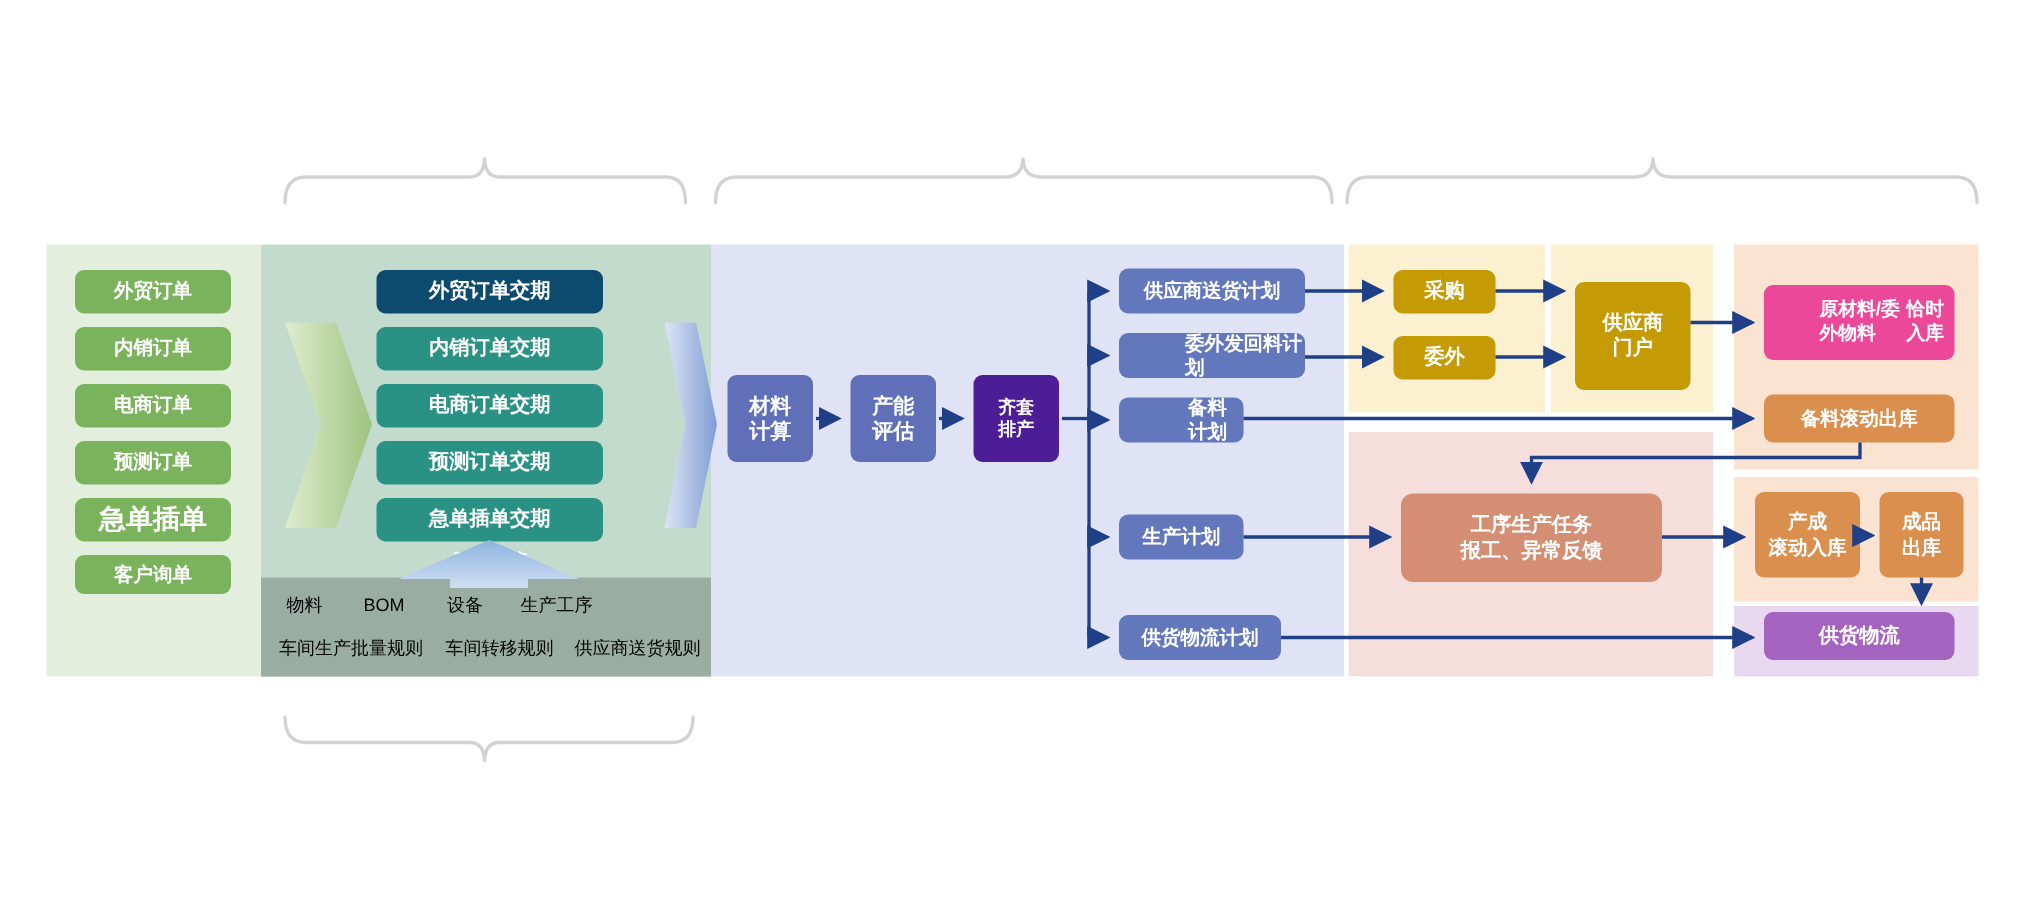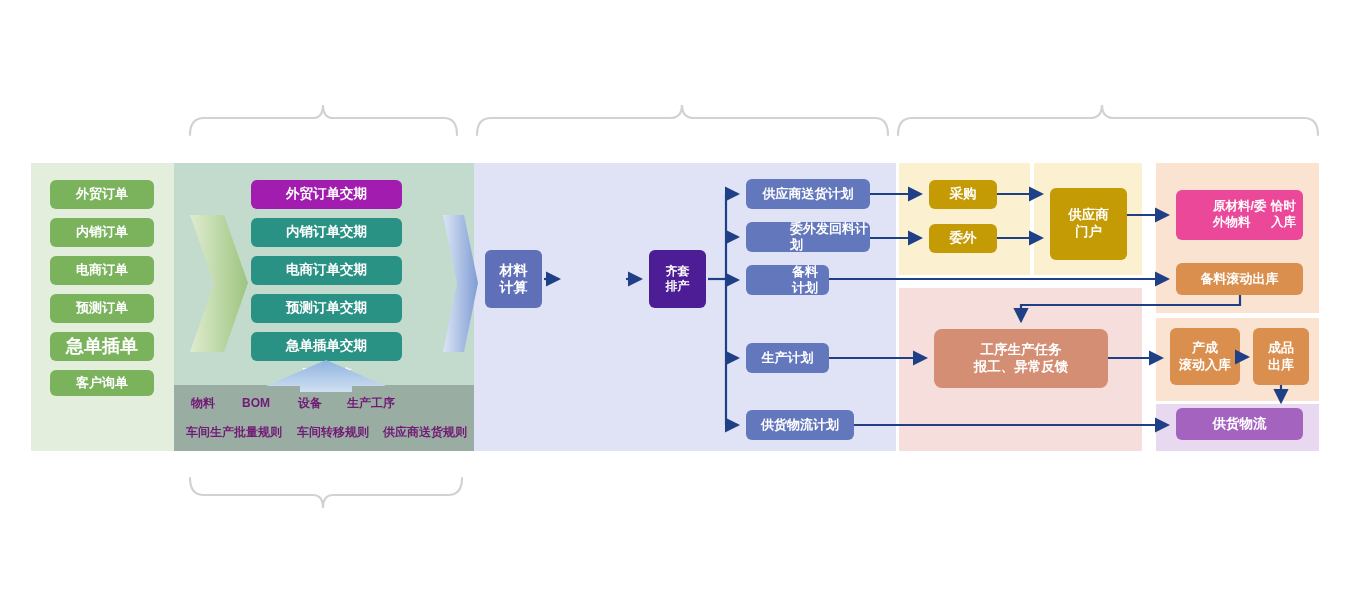--- a/index.html
+++ b/index.html
@@ -2,21 +2,21 @@
 <html><head>
 <meta charset="utf-8">
 <style>
   html,body{margin:0;padding:0;background:#ffffff;}
   body{font-family:"Liberation Sans","DejaVu Sans",sans-serif;}
   #stage{position:relative;width:1351px;height:600px;overflow:hidden;background:#ffffff;}
   .panel{position:absolute;box-sizing:border-box;}
   .box{position:absolute;box-sizing:border-box;display:flex;align-items:center;justify-content:center;
        color:#ffffff;font-weight:bold;line-height:1.25;border-radius:6px;}
   .chip{position:absolute;box-sizing:border-box;display:flex;align-items:center;justify-content:center;
-        text-align:center;color:#701a75;font-weight:bold;line-height:1.2;border-radius:4px;background:#9aada3;
+        text-align:center;color:#000000;font-weight:normal;line-height:1.2;border-radius:4px;background:#9aada3;
         font-size:12px;}
   svg.overlay{position:absolute;left:0;top:0;width:1351px;height:600px;pointer-events:none;}
   .brace{fill:none;stroke:#d2d2d2;stroke-width:2.2;stroke-linecap:round;}
   .conn{fill:none;stroke:#1f3f86;stroke-width:2.2;}
   .connhead{fill:#1f3f86;}
   .lbl{position:absolute;color:#ffffff;font-weight:bold;font-size:12.5px;}
 </style>
 </head>
 <body>
 
@@ -42,40 +42,44 @@
 
   <div class="panel" style="left:174px;top:385px;width:300px;height:66px;background:#9aada3;"></div>
 
   <div class="box" style="left:50px;top:180px;width:104px;height:29px;background:#7ab35c;font-size:13px;">外贸订单</div>
   <div class="box" style="left:50px;top:218px;width:104px;height:29px;background:#7ab35c;font-size:13px;">内销订单</div>
   <div class="box" style="left:50px;top:256px;width:104px;height:29px;background:#7ab35c;font-size:13px;">电商订单</div>
   <div class="box" style="left:50px;top:294px;width:104px;height:29px;background:#7ab35c;font-size:13px;">预测订单</div>
   <div class="box" style="left:50px;top:332px;width:104px;height:29px;background:#7ab35c;font-size:18px;">急单插单</div>
   <div class="box" style="left:50px;top:370px;width:104px;height:26px;background:#7ab35c;font-size:13px;">客户询单</div>
 
-  <div class="box" style="left:251px;top:180px;width:151px;height:29px;background:#a21caf;font-size:13.5px;">外贸订单交期</div>
+  <div class="box" style="left:251px;top:180px;width:151px;height:29px;background:#0c4a6e;font-size:13.5px;">外贸订单交期</div>
   <div class="box" style="left:251px;top:218px;width:151px;height:29px;background:#2a9285;font-size:13.5px;">内销订单交期</div>
   <div class="box" style="left:251px;top:256px;width:151px;height:29px;background:#2a9285;font-size:13.5px;">电商订单交期</div>
   <div class="box" style="left:251px;top:294px;width:151px;height:29px;background:#2a9285;font-size:13.5px;">预测订单交期</div>
   <div class="box" style="left:251px;top:332px;width:151px;height:29px;background:#2a9285;font-size:13.5px;">急单插单交期</div>
 
   <span class="lbl" style="left:292px;top:366px;width:70px;text-align:center;">工艺物流</span>
 
   <div class="chip" style="left:182px;top:392px;width:42px;height:22px;">物料</div>
   <div class="chip" style="left:230px;top:392px;width:52px;height:22px;">BOM</div>
   <div class="chip" style="left:288px;top:392px;width:44px;height:22px;">设备</div>
   <div class="chip" style="left:338px;top:392px;width:66px;height:22px;">生产工序</div>
 
   <div class="chip" style="left:180px;top:421px;width:108px;height:22px;">车间生产批量规则</div>
   <div class="chip" style="left:291px;top:421px;width:84px;height:22px;">车间转移规则</div>
   <div class="chip" style="left:378px;top:421px;width:94px;height:22px;">供应商送货规则</div>
 
   <div class="box" style="left:485px;top:250px;width:57px;height:58px;background:#5f70b8;font-size:14px;flex-direction:column;">
     <span>材料</span>
     <span>计算</span>
+  </div>
+  <div class="box" style="left:567px;top:250px;width:57px;height:58px;background:#5f70b8;font-size:14px;flex-direction:column;">
+    <span>产能</span>
+    <span>评估</span>
   </div>
   <div class="box" style="left:649px;top:250px;width:57px;height:58px;background:#4c1d95;font-size:12px;flex-direction:column;">
     <span>齐套</span>
     <span>排产</span>
   </div>
 
   <div class="box" style="left:746px;top:179px;width:124px;height:30px;background:#6377bd;font-size:13px;">供应商送货计划</div>
   <div class="box" style="left:746px;top:222px;width:124px;height:30px;background:#6377bd;font-size:13px;padding-left:44px;">委外发回料计划</div>
   <div class="box" style="left:746px;top:265px;width:83px;height:30px;background:#6377bd;font-size:13px;padding-left:46px;">备料计划</div>
   <div class="box" style="left:746px;top:343px;width:83px;height:30px;background:#6377bd;font-size:13px;">生产计划</div>

